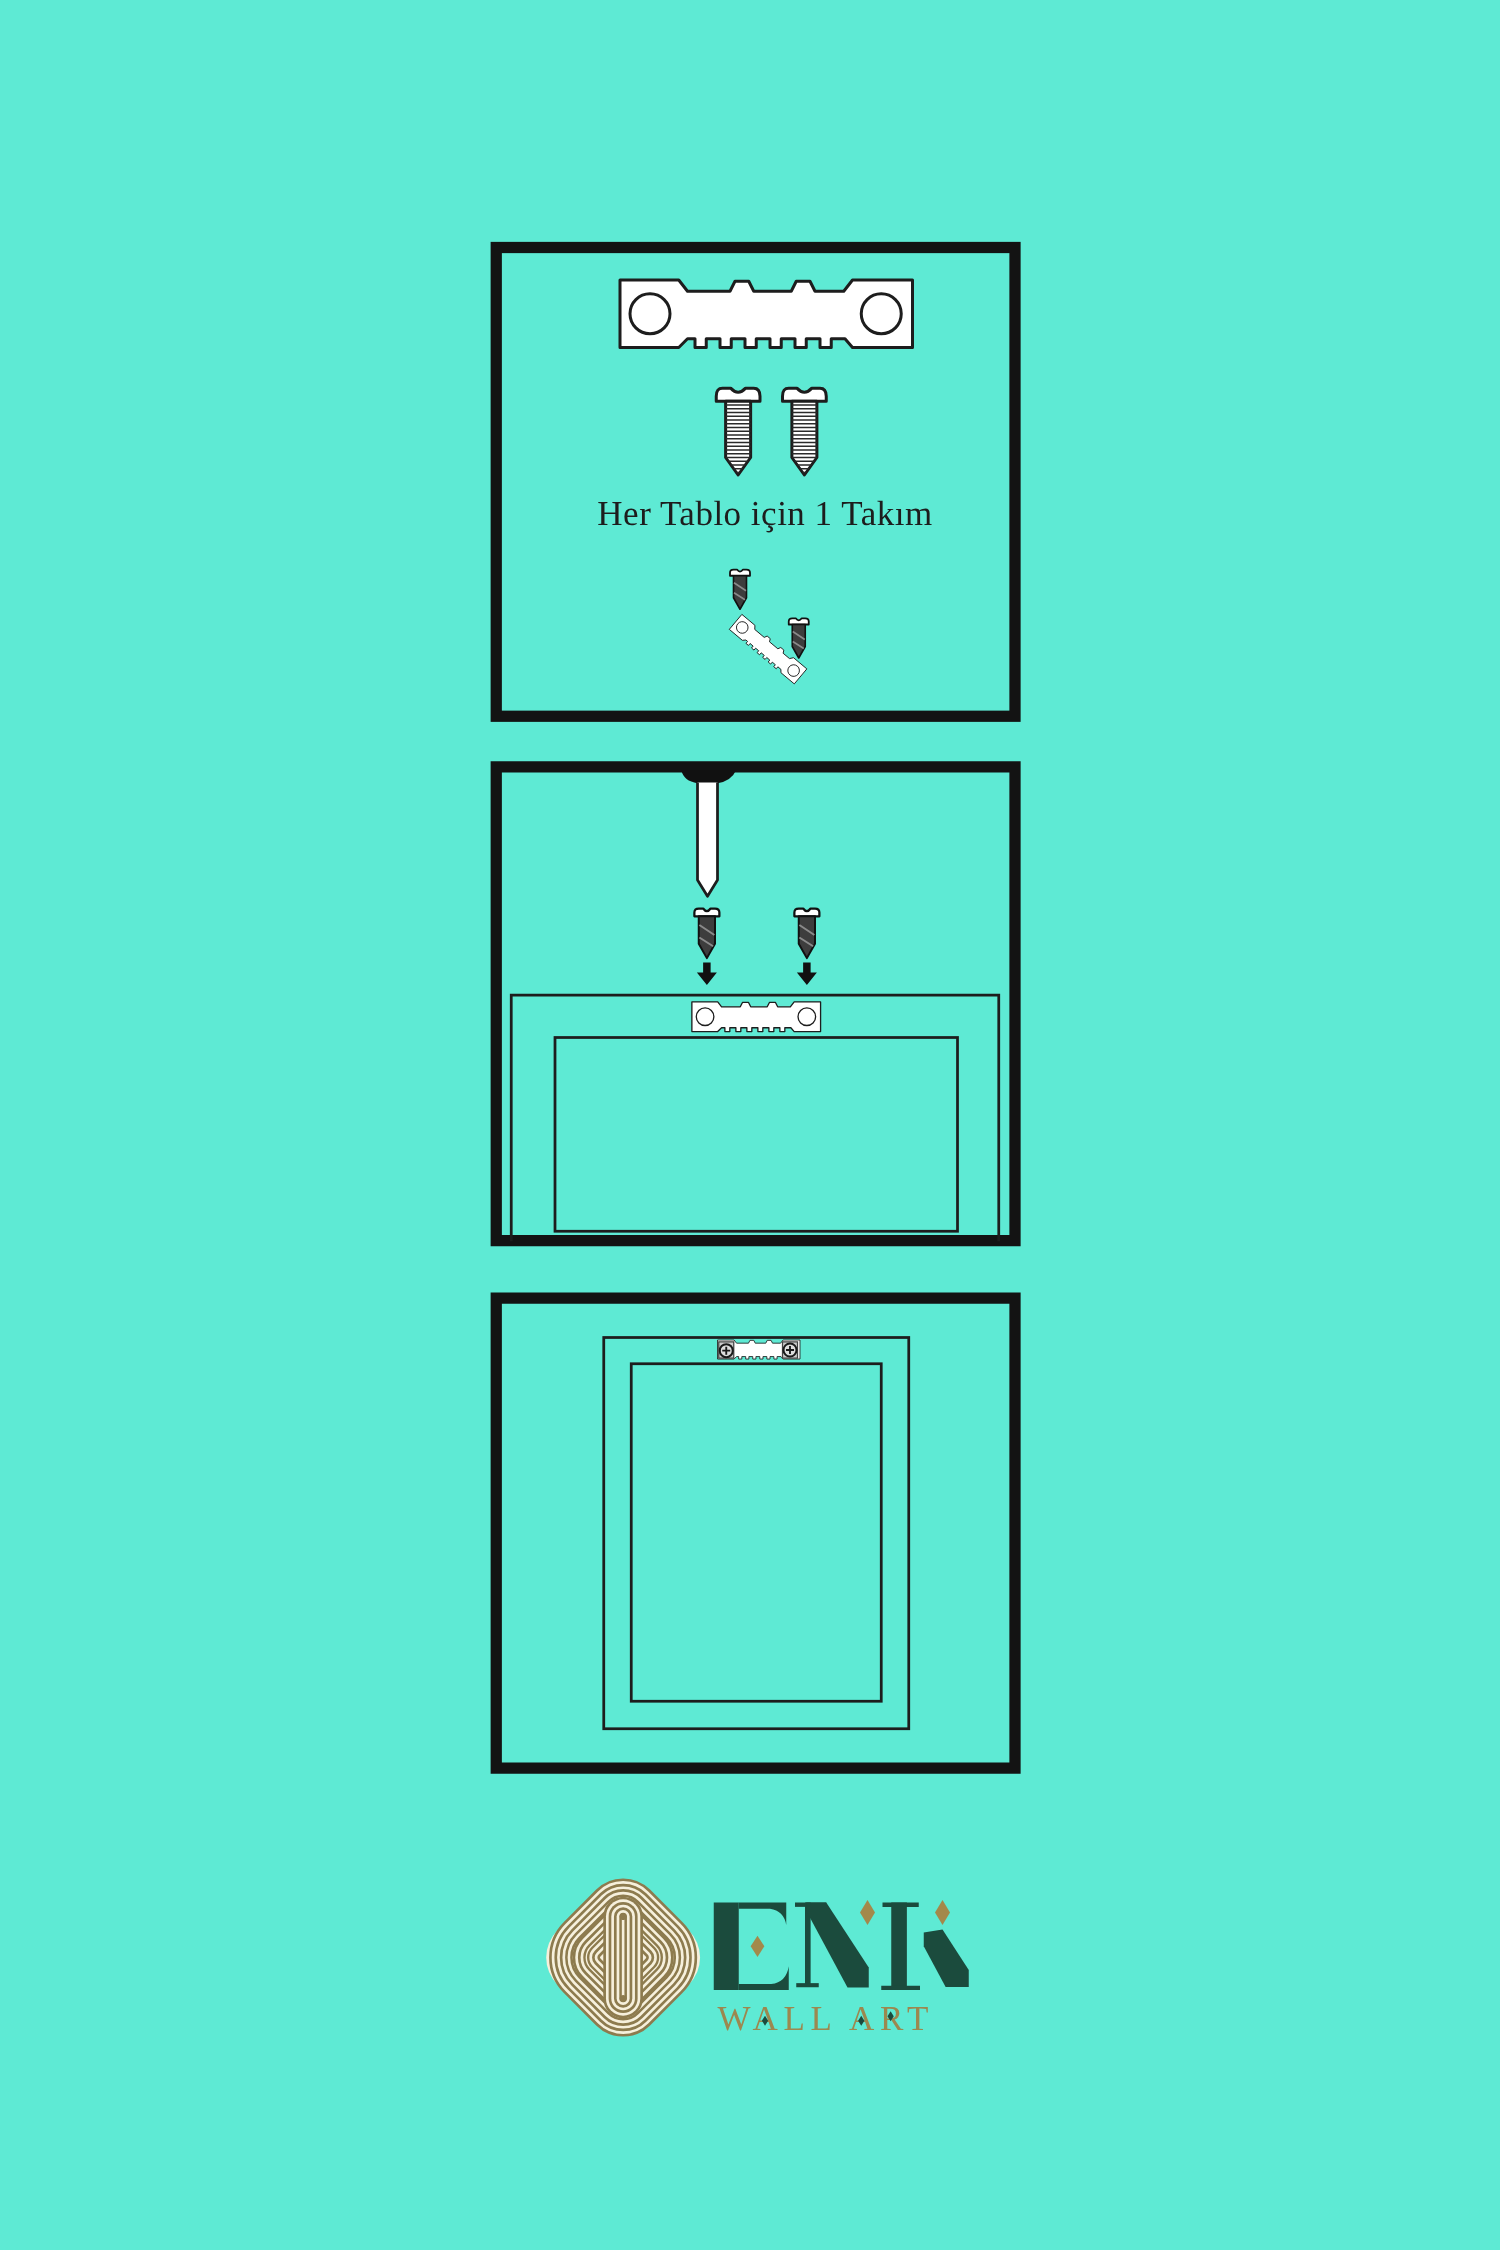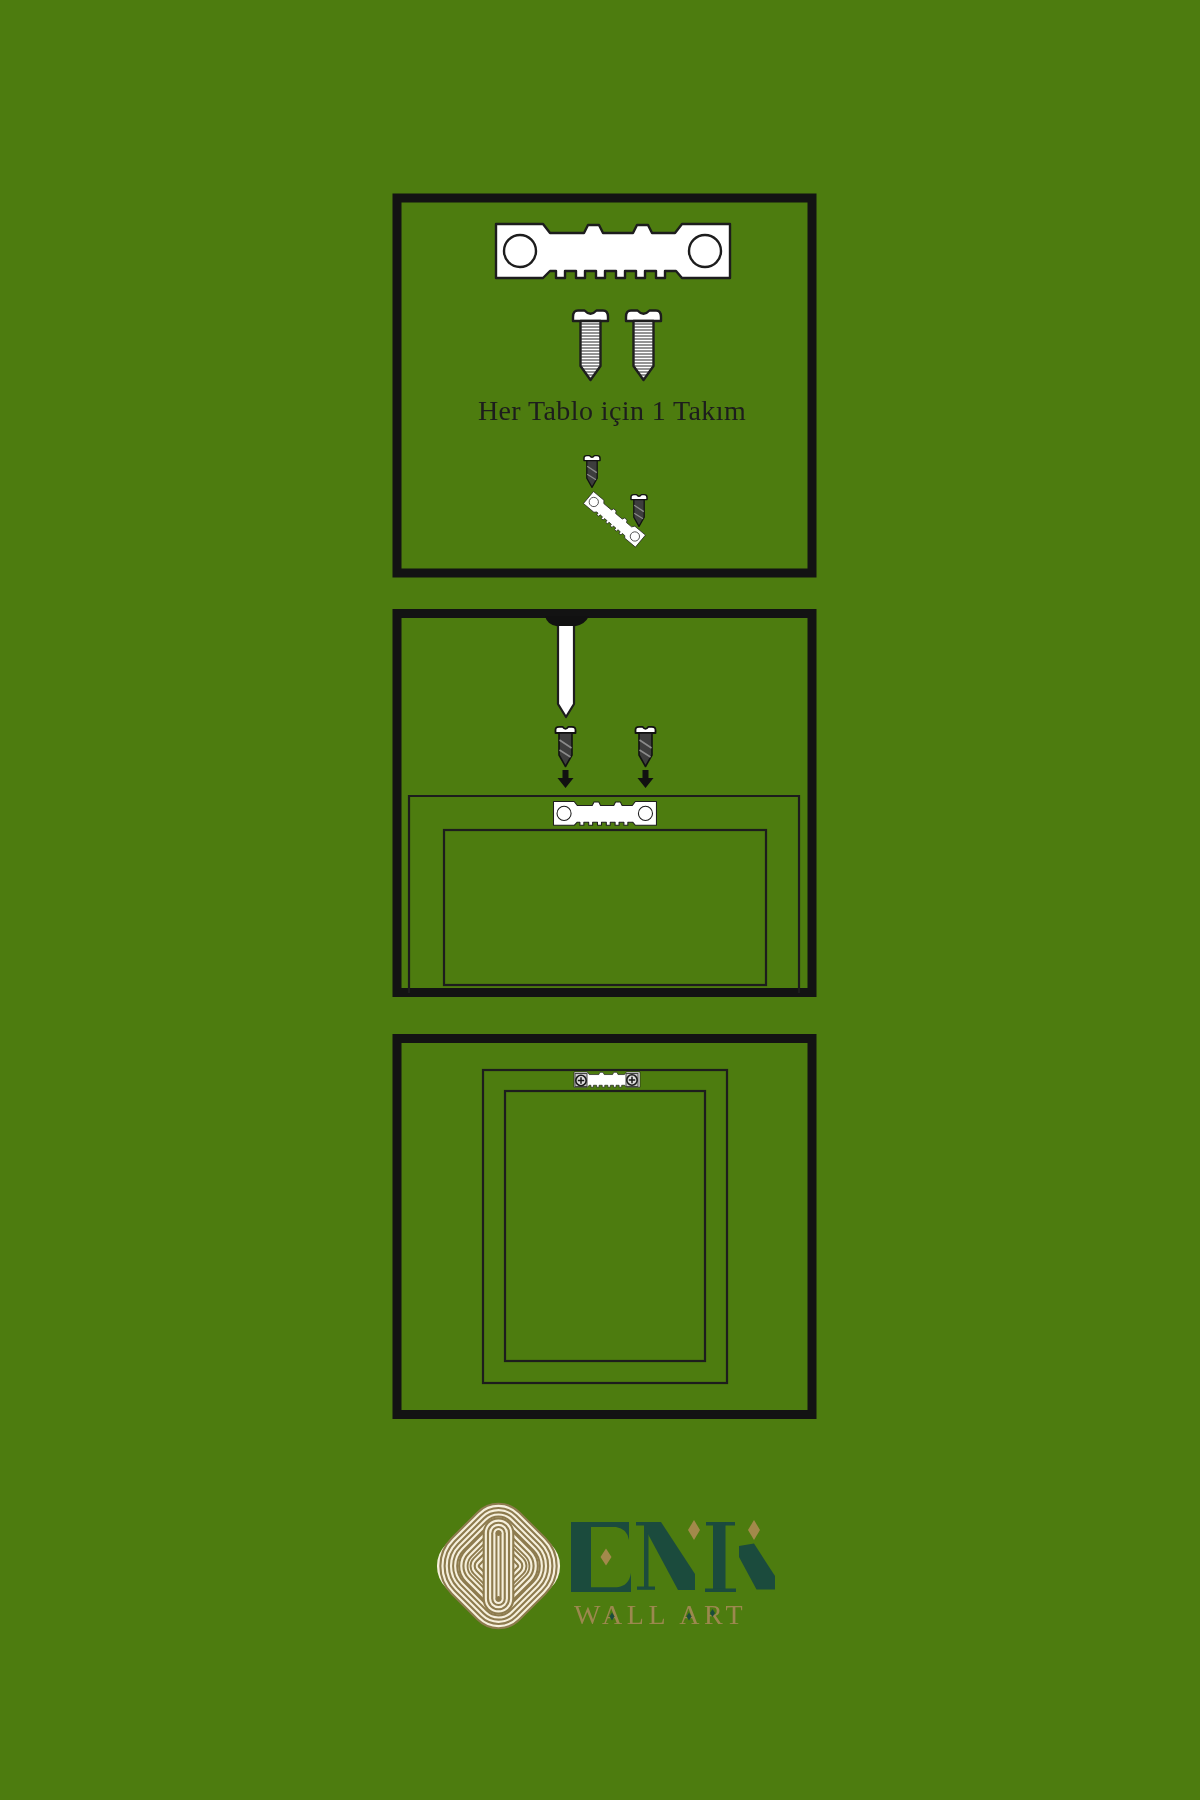--- a/index.html
+++ b/index.html
@@ -1,16 +1,16 @@
 <!DOCTYPE html>
 <html><head>
 <meta charset="utf-8">
 <style>
   html,body{margin:0;padding:0;background:#ffffff;}
-  #page{position:relative;width:1200px;height:1800px;background:#4d7c0f;overflow:hidden;
+  #page{position:relative;width:1200px;height:1800px;background:#5eead4;overflow:hidden;
         font-family:"Liberation Serif", serif;}
 </style>
 </head>
 <body>
 <div id="page">
 <svg width="1200" height="1800" viewBox="0 0 1200 1800">
 <defs>
 
   <g id="plate">
     <path d="M0,0 L47,0 L54,9 L88,9 L92,1 L103,1 L107,9 L137,9 L141,1 L152,1 L156,9 L179,9 L186,0 L234,0

